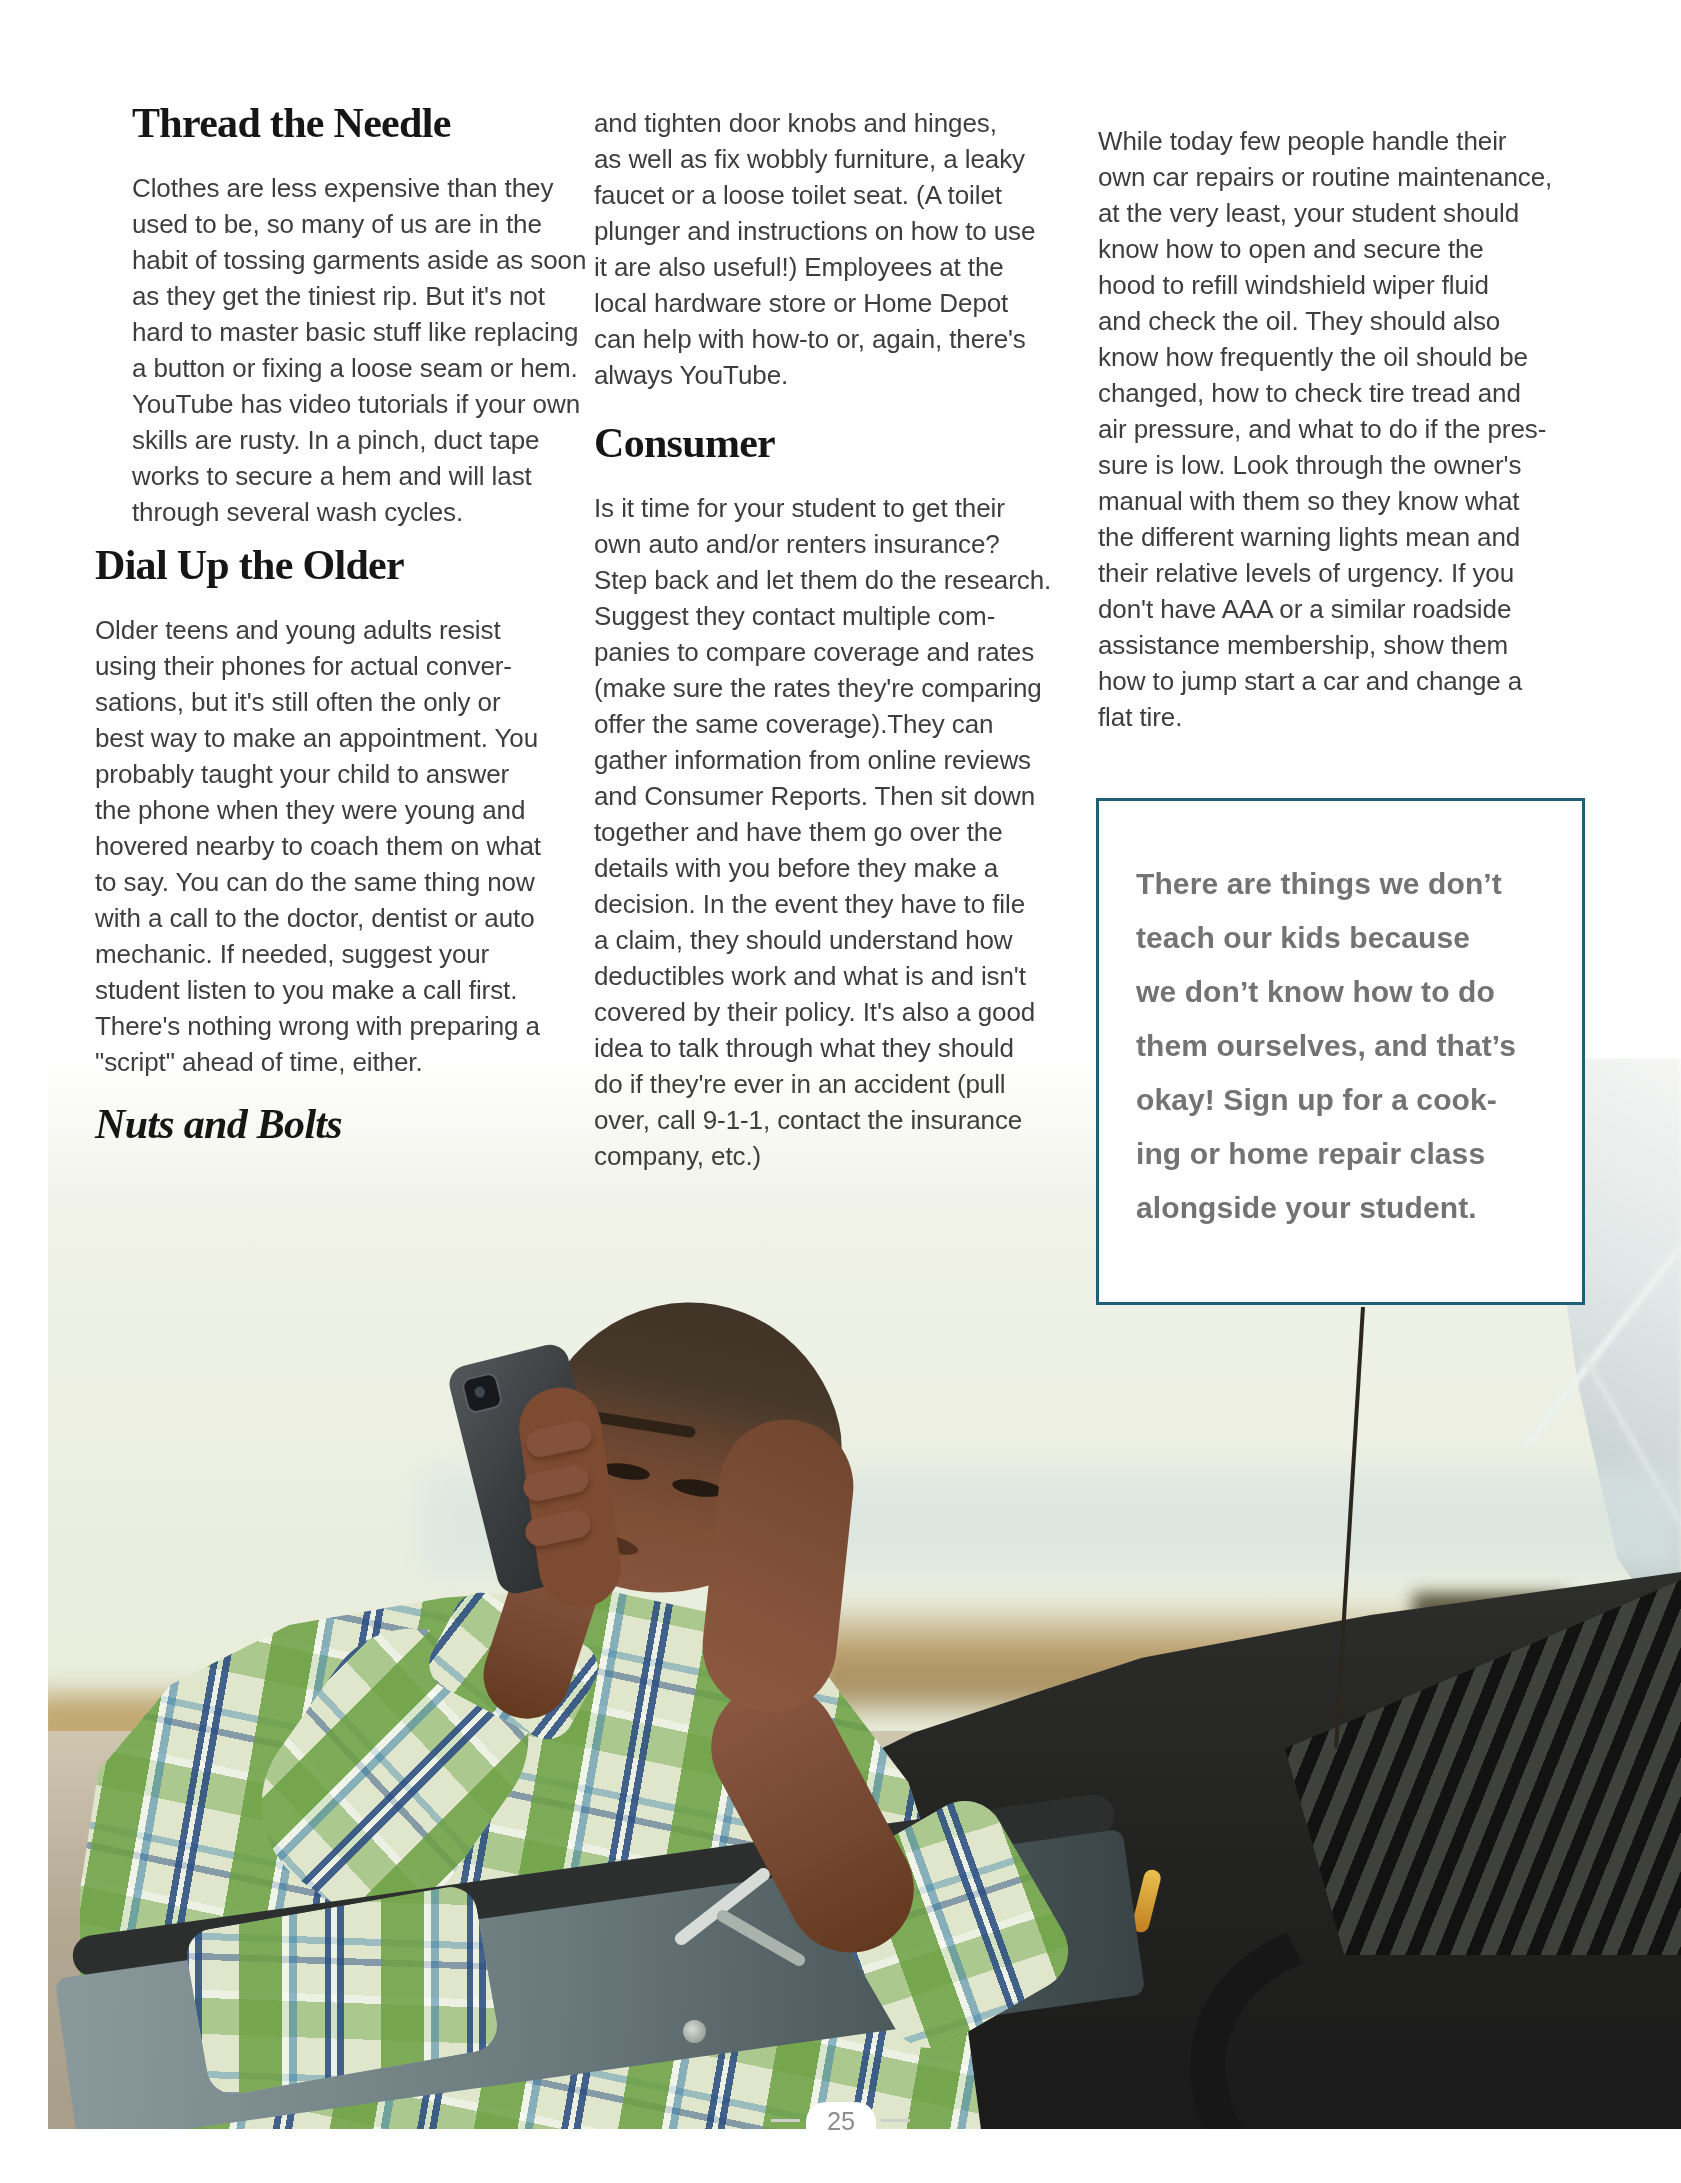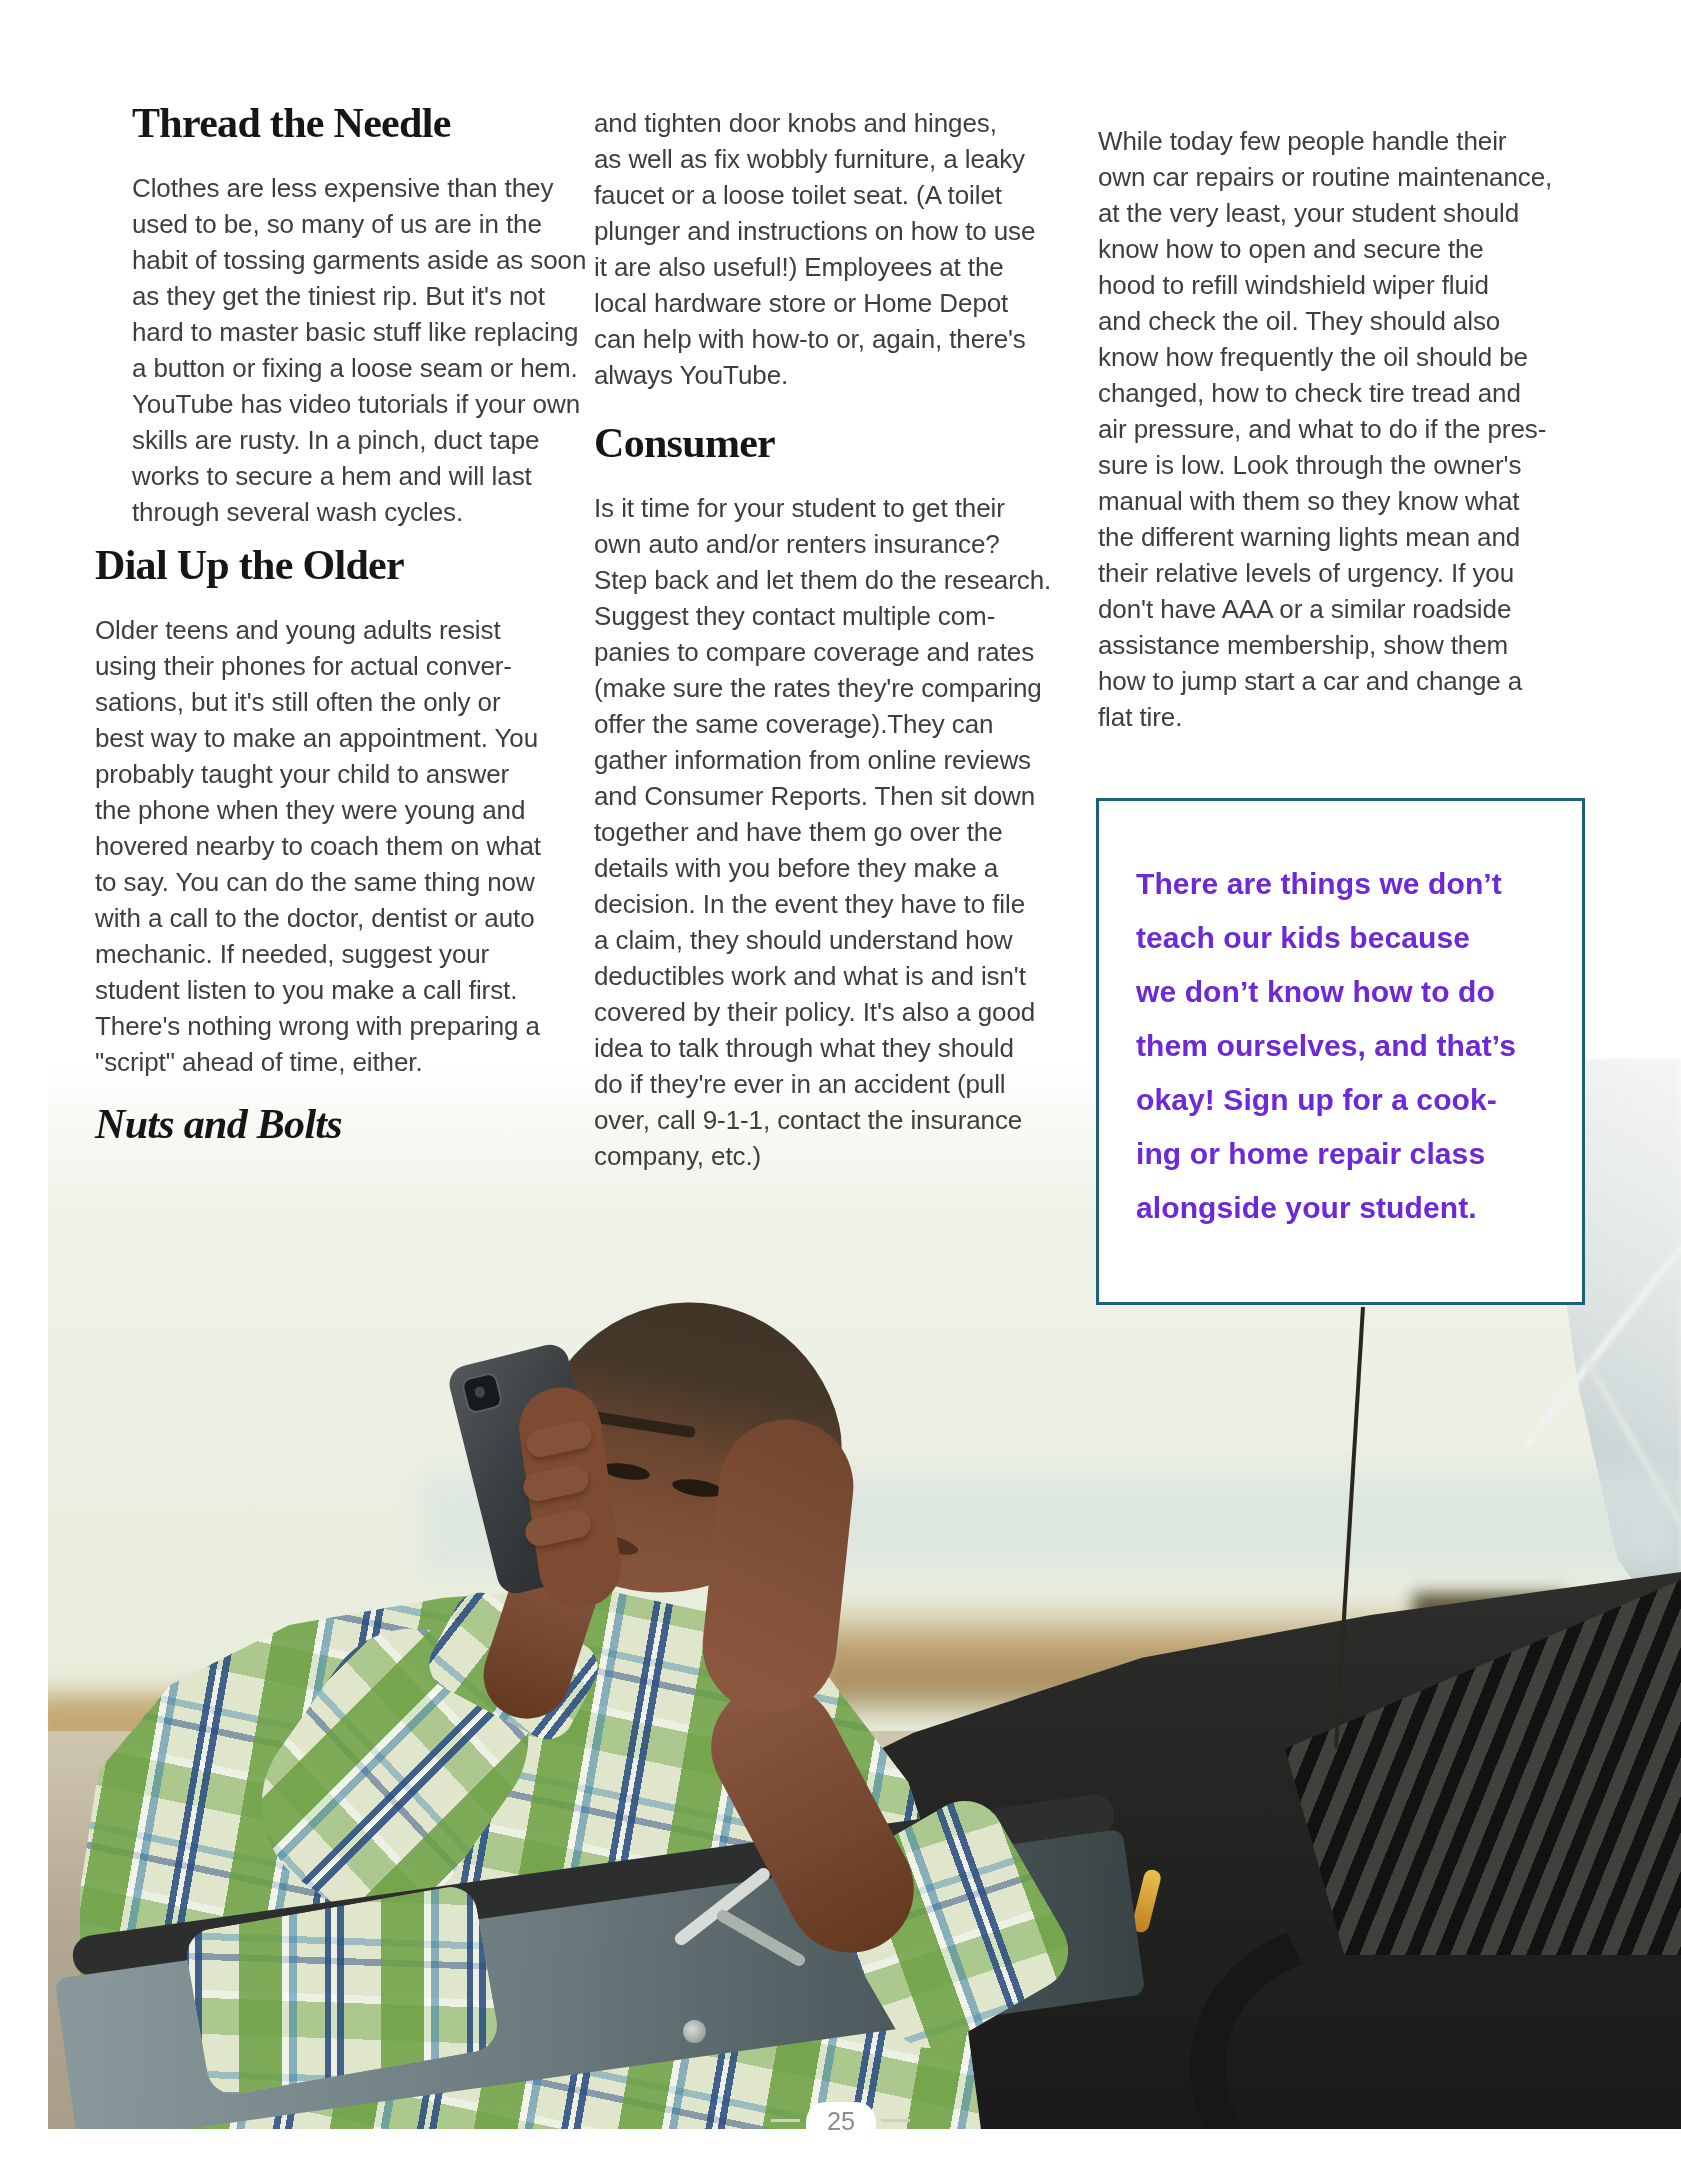--- a/index.html
+++ b/index.html
@@ -15,21 +15,21 @@
   .sec h2{margin:0;font-family:"Liberation Serif", serif;font-weight:700;
           font-size:42px;line-height:47px;color:#161616;letter-spacing:-0.7px;}
   .sec p{margin:23px 0 0 0;font-size:26px;line-height:36px;color:#3e3e3e;
          white-space:pre-line;letter-spacing:-0.1px;}
   .sec.nohead p{margin-top:0;}
 
   
   .callout{position:absolute;left:1096px;top:798px;width:489px;height:507px;
            background:#ffffff;border:3.3px solid #1e6078;box-sizing:border-box;z-index:30;}
   .callout p{margin:0;padding:56px 27px 0 37px;font-size:30px;line-height:54px;
-             font-weight:700;color:#6d28d9;white-space:pre-line;letter-spacing:0.1px;}
+             font-weight:700;color:#737373;white-space:pre-line;letter-spacing:0.1px;}
 
   
   .photo{position:absolute;left:48px;top:1058px;width:1633px;height:1071px;overflow:hidden;z-index:10;}
   .ph{position:absolute;}
   .sky{left:0;top:0;width:100%;height:100%;z-index:1;
        background:linear-gradient(180deg, rgba(255,255,255,0) 0%, #f0f2e8 14%, #eaeedf 45%, #e6ecd9 70%, #e3e9d4 100%);}
   .sky-streak{left:375px;top:415px;width:1258px;height:100px;background:#d7e4e2;filter:blur(13.4px);opacity:.65;z-index:3;}
   .hood{right:0;top:0;width:167px;height:589px;z-index:2;
         background:linear-gradient(210deg,#f5f6f4 0%,#e0e6e6 38%,#c6d0d1 72%,#aab7b9 100%);
         clip-path:polygon(32% 0%,100% 0%,100% 100%,62% 85%,38% 55%,24% 26%);filter:blur(2.7px);}

